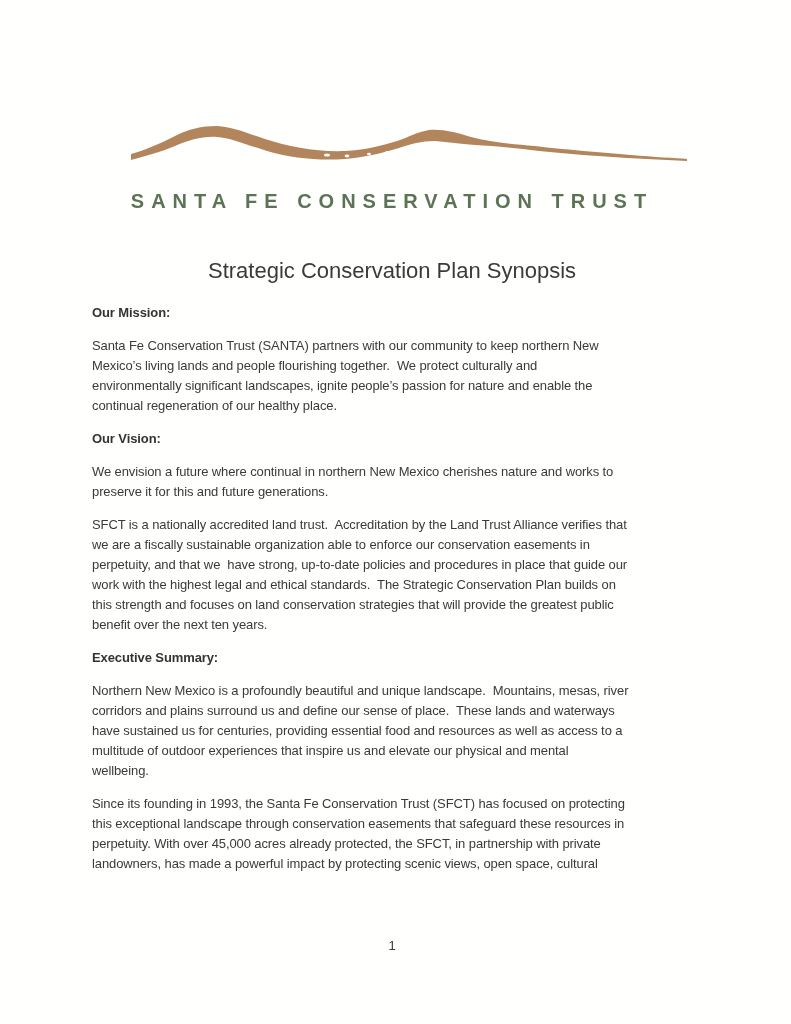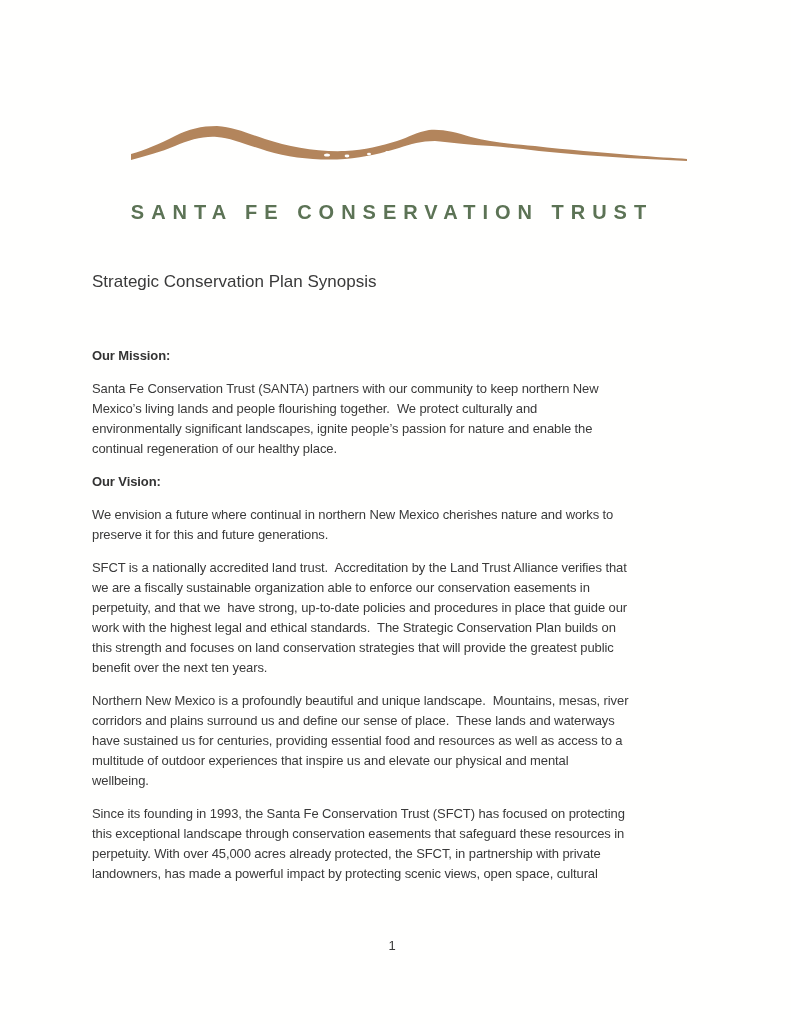--- a/index.html
+++ b/index.html
@@ -12,35 +12,35 @@
     position:relative;
     width:791px;height:1024px;
     background:#fffffe;
     font-family:"Liberation Sans","DejaVu Sans",sans-serif;
     color:var(--body-text-color);
     overflow:hidden;
   }
   .logo{display:block;}
   .mountain-svg{display:block;margin:114px 0 0 131px;}
   .logo-name{
-    margin:19px 0 0 92px;width:600px;
+    margin:8px 0 0 92px;width:600px;
     text-align:center;
     font-size:20px;font-weight:bold;
     letter-spacing:7px;line-height:26px;
     color:var(--logo-text-color);
     white-space:nowrap;
   }
   .doc-title{
     margin:45px 0 0 92px;width:600px;
-    text-align:left;
-    font-size:17px;font-weight:400;line-height:24px;
+    text-align:center;
+    font-size:22px;font-weight:400;line-height:24px;
     color:var(--body-text-color);
   }
   .content{
-    margin:52px 0 0 92px;width:632px;
+    margin:20px 0 0 92px;width:632px;
     font-size:13px;line-height:20px;letter-spacing:-0.1px;
   }
   .content h2{
     font-size:13px;line-height:20px;font-weight:bold;
     margin:0 0 13px 0;color:#333333;
   }
   .content p{
     margin:0 0 13px 0;
     white-space:pre-wrap;
   }
@@ -110,20 +110,21 @@
     <section>
       <p>SFCT is a nationally accredited land trust.  Accreditation by the Land Trust Alliance verifies that
 we are a fiscally sustainable organization able to enforce our conservation easements in
 perpetuity, and that we  have strong, up-to-date policies and procedures in place that guide our
 work with the highest legal and ethical standards.  The Strategic Conservation Plan builds on
 this strength and focuses on land conservation strategies that will provide the greatest public
 benefit over the next ten years.</p>
     </section>
 
     <section>
+      <h2>Executive Summary:</h2>
       <p>Northern New Mexico is a profoundly beautiful and unique landscape.  Mountains, mesas, river
 corridors and plains surround us and define our sense of place.  These lands and waterways
 have sustained us for centuries, providing essential food and resources as well as access to a
 multitude of outdoor experiences that inspire us and elevate our physical and mental
 wellbeing.</p>
       <p>Since its founding in 1993, the Santa Fe Conservation Trust (SFCT) has focused on protecting
 this exceptional landscape through conservation easements that safeguard these resources in
 perpetuity. With over 45,000 acres already protected, the SFCT, in partnership with private
 landowners, has made a powerful impact by protecting scenic views, open space, cultural</p>
     </section>

